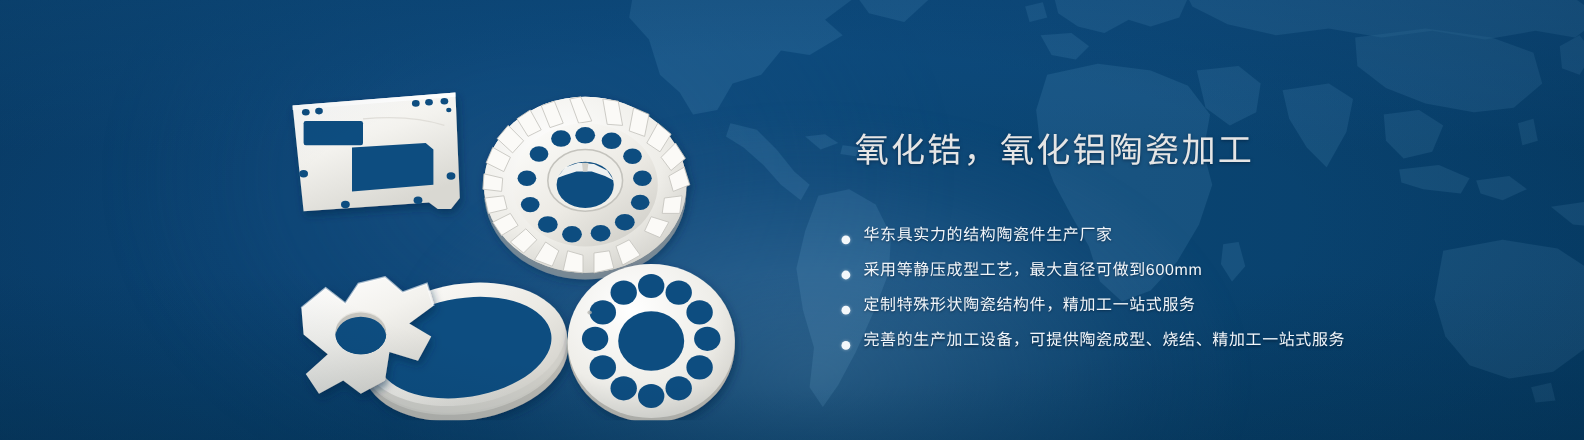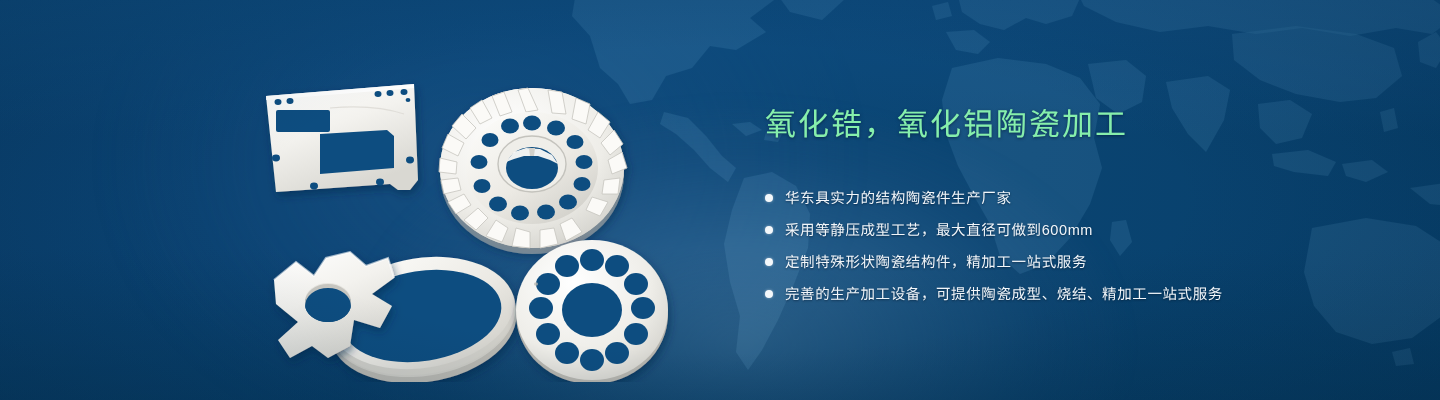--- a/index.html
+++ b/index.html
@@ -89,38 +89,38 @@
   .parts svg { display:block; width:100%; height:100%; }
 
   
   .copy {
     position: absolute;
     left: 765px;
     top: 106px;
     width: 620px;
   }
   .headline {
-    margin: 0;
+    margin: 12px;
     font-size: 31px;
     font-weight: 400;
     letter-spacing: 2px;
-    color: #86efac;
+    color: #e5e5e5;
     line-height: 1.25;
     text-shadow: 0 1px 3px rgba(0,18,38,0.55);
     white-space: nowrap;
   }
   .feature-list {
     list-style: none;
     margin: 0;
     padding: 0;
     margin-top: 42px;
   }
   .feature-item {
     display: flex;
-    align-items: center;
+    align-items: flex-end;
     height: 23px;
     margin-bottom: 9px;
   }
   .feature-item:last-child { margin-bottom: 0; }
   .bullet {
     flex: 0 0 auto;
     width: 8px;
     height: 8px;
     border-radius: 50%;
     background: #f4f8fb;

